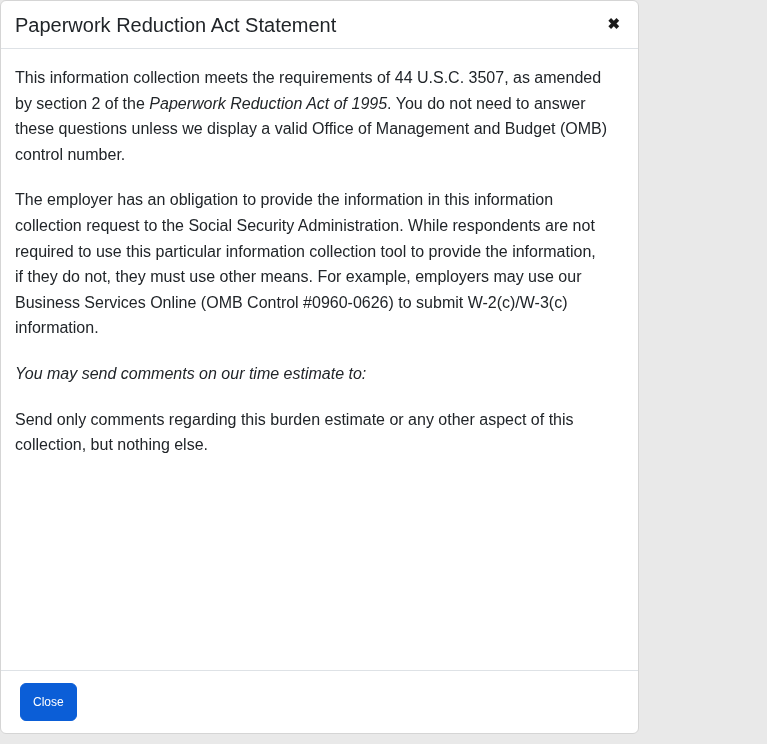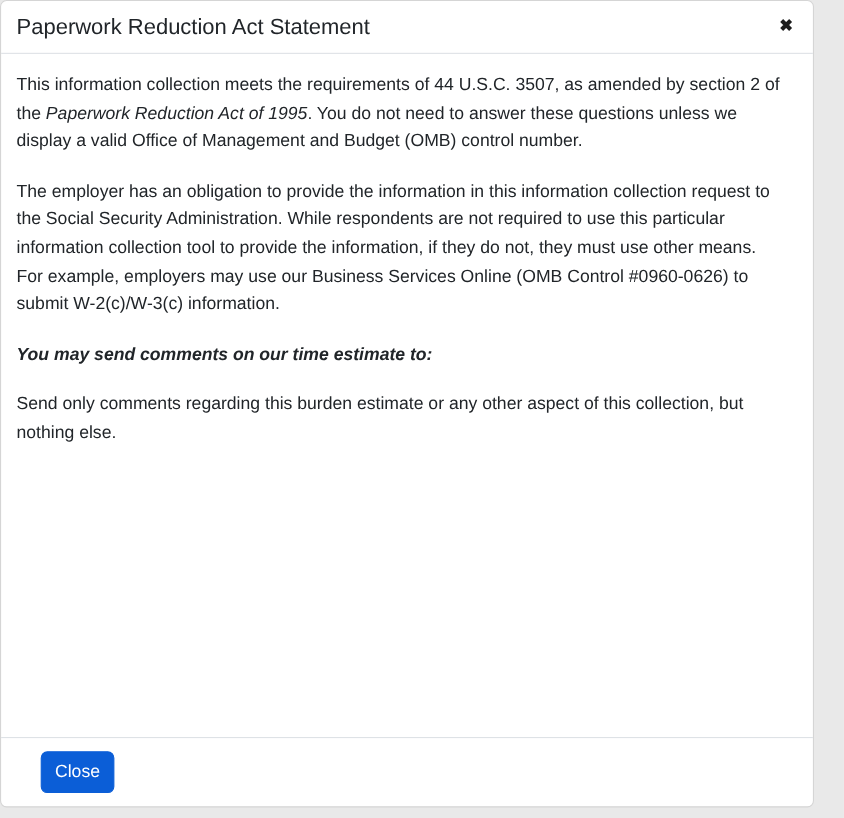--- a/index.html
+++ b/index.html
@@ -16,21 +16,21 @@
     width: 767px;
     height: 744px;
     overflow: hidden;
     background: var(--backdrop);
     font-family: "Liberation Sans", sans-serif;
   }
   .modal {
     position: absolute;
     left: 0;
     top: 0;
-    width: 740px;
+    width: 639px;
     height: 734px;
     background: #ffffff;
     border: 1px solid var(--modal-border);
     border-radius: 6px;
     display: flex;
     flex-direction: column;
   }
   .modal-header {
     display: flex;
     justify-content: space-between;
@@ -59,38 +59,38 @@
     cursor: pointer;
   }
   .modal-body {
     flex: 1 1 auto;
     padding: 16px 14px 8px 14px;
     font-size: 16px;
     line-height: 1.6;
     color: var(--text);
   }
   .modal-body p { margin: 0 16px 20px 0; }
-  .italic { font-style: italic; font-weight: bold; }
+  .italic { font-style: italic; }
   .bold { font-weight: 400; }
   .modal-footer {
     flex: 0 0 auto;
     border-top: 1px solid var(--divider);
     padding: 12px 14px;
     display: flex;
     align-items: center;
   }
   .btn-primary {
     font-family: "Liberation Sans", sans-serif;
     background: var(--primary);
     border: 1px solid var(--primary);
     color: #ffffff;
-    font-size: 16px;
+    font-size: 12px;
     line-height: 24px;
     padding: 6px 12px;
-    margin-left: 22px;
+    margin-left: 5px;
     border-radius: 6px;
     cursor: pointer;
   }
 </style>
 </head>
 <body>
 
 <div class="modal">
 
   <div class="modal-header">

